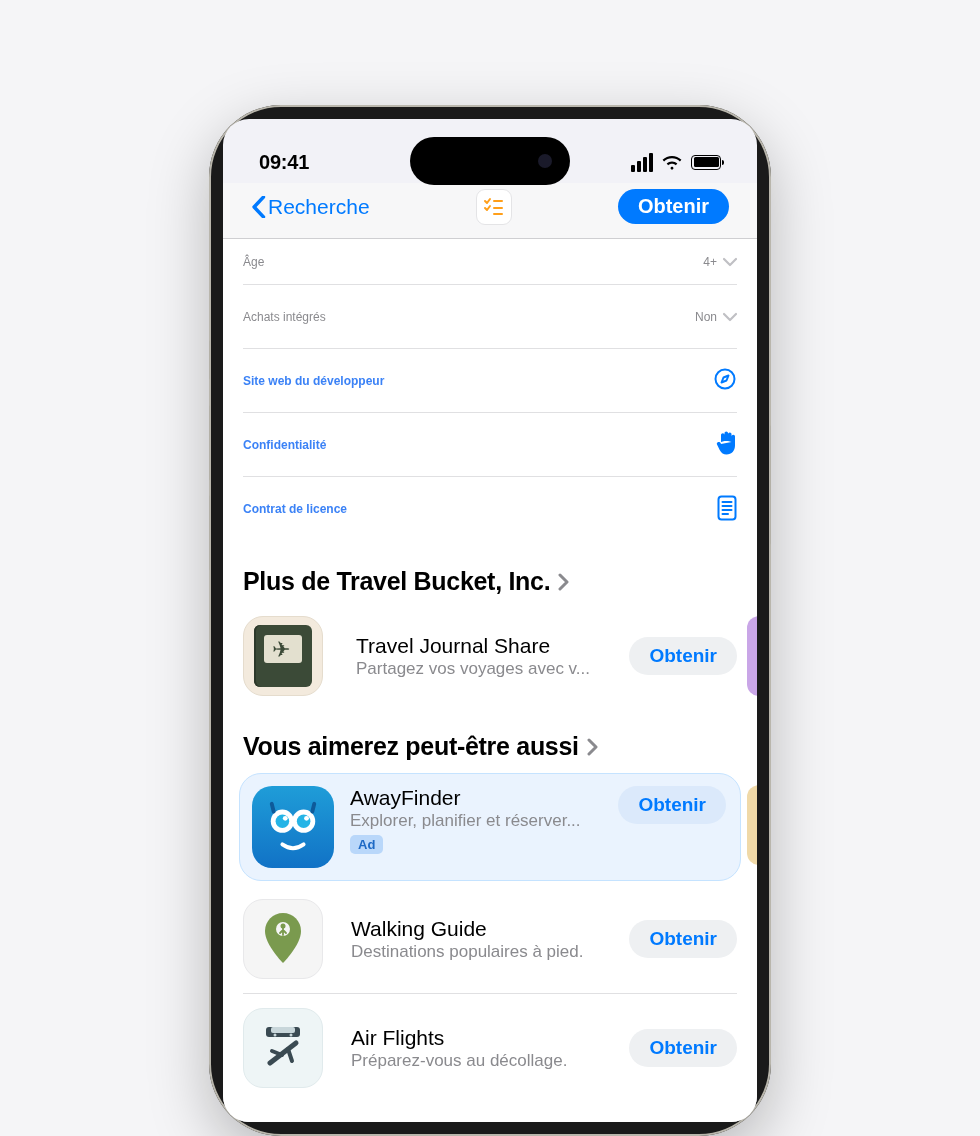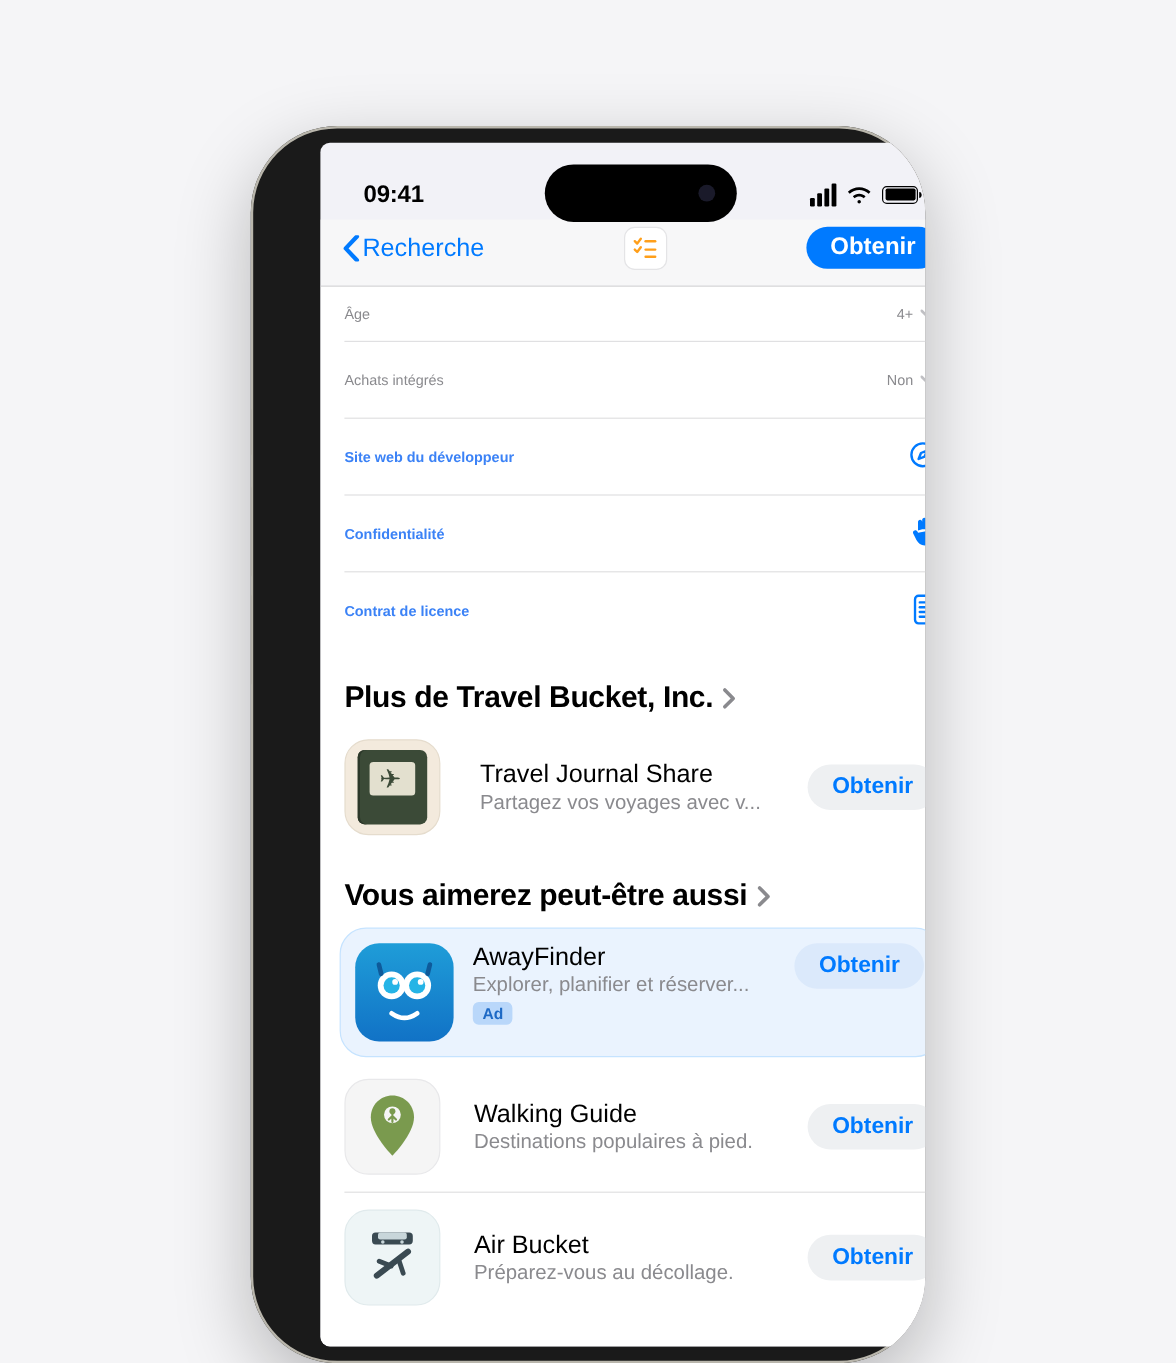--- a/index.html
+++ b/index.html
@@ -20,24 +20,23 @@
       border-radius: 72px;
       padding: 14px;
       box-shadow: 0 20px 60px rgba(0,0,0,0.25), 0 0 0 2px #b9b6ac inset;
       position: relative;
       overflow: hidden;
     }
     .screen {
       width: 100%;
       height: 100%;
       background: #f2f2f7;
-      border-radius: 8px;
+      border-radius: 26px;
       overflow: hidden;
       position: relative;
-      margin-left: 44px;
     }
     .island {
       position: absolute;
       top: 18px;
       left: 50%;
       transform: translateX(-50%);
       width: 160px;
       height: 48px;
       background: #000;
       border-radius: 26px;
@@ -78,21 +77,21 @@
       width: 2.5px; height: 5px; background: #000; border-radius: 0 2px 2px 0;
     }
     .battery-fill { background: #000; height: 100%; width: 100%; border-radius: 1.5px; }
     .wifi svg { display:block; }
 
     .nav {
       height: 56px;
       display: flex;
       align-items: center;
       justify-content: space-between;
-      padding: 0 18px 8px;
+      padding: 0 28px 8px;
       border-bottom: 0.6px solid #cfcfd2;
       background: #f7f7f8;
     }
     .nav-left { display: flex; align-items: center; gap: 2px; color: #007aff; font-size: 21px; }
     .nav-left svg { fill: #007aff; }
     .app-mini {
       width: 36px; height: 36px; border-radius: 9px; background: #fff;
       border: 0.8px solid #e4e4e6; display: flex; align-items: center; justify-content: center;
     }
     .obtain-pill {
@@ -351,21 +350,21 @@
             <svg width="50" height="50" viewBox="0 0 50 50">
                 <rect x="8" y="4" width="34" height="10" rx="3" fill="#3a4a52"></rect>
                 <rect x="13" y="4" width="24" height="6" rx="2" fill="#c8d6da"></rect>
                 <circle cx="17" cy="12" r="1.5" fill="#c8d6da"></circle>
                 <circle cx="33" cy="12" r="1.5" fill="#c8d6da"></circle>
                 <path d="M12 40 L38 20" stroke="#3a4a52" stroke-width="5" stroke-linecap="round"></path>
                 <path d="M24 32 L14 28 M30 26 L34 38" stroke="#3a4a52" stroke-width="4" stroke-linecap="round"></path>
               </svg>
           </div>
           <div class="app-text">
-            <div class="app-title">Air Bucket</div>
+            <div class="app-title">Air Flights</div>
             <div class="app-sub">Préparez-vous au décollage.</div>
           </div>
           <button class="obtain-grey">Obtenir</button>
         </div>
       </div>
 
     </div>
   </div>
 </div>
 

